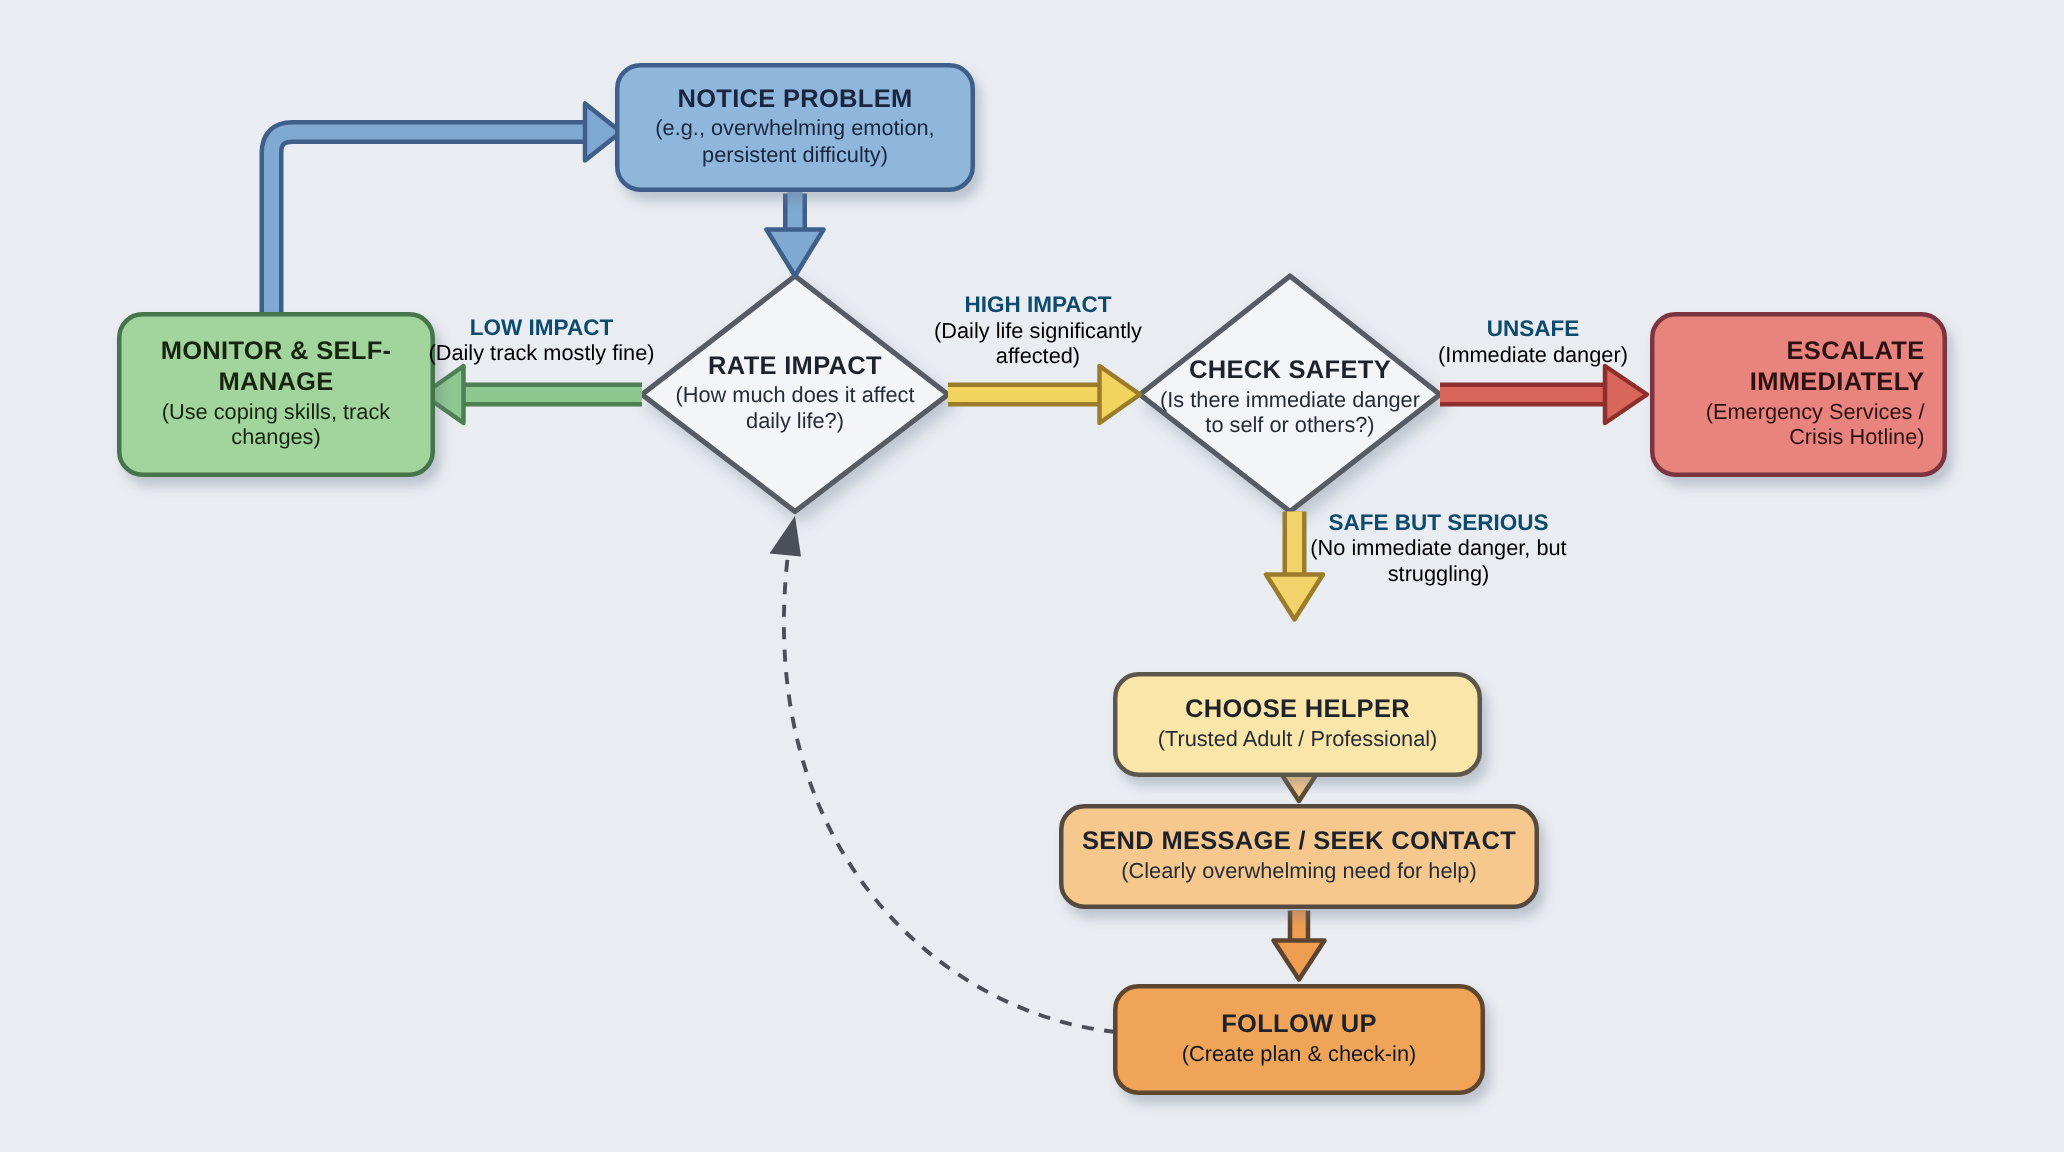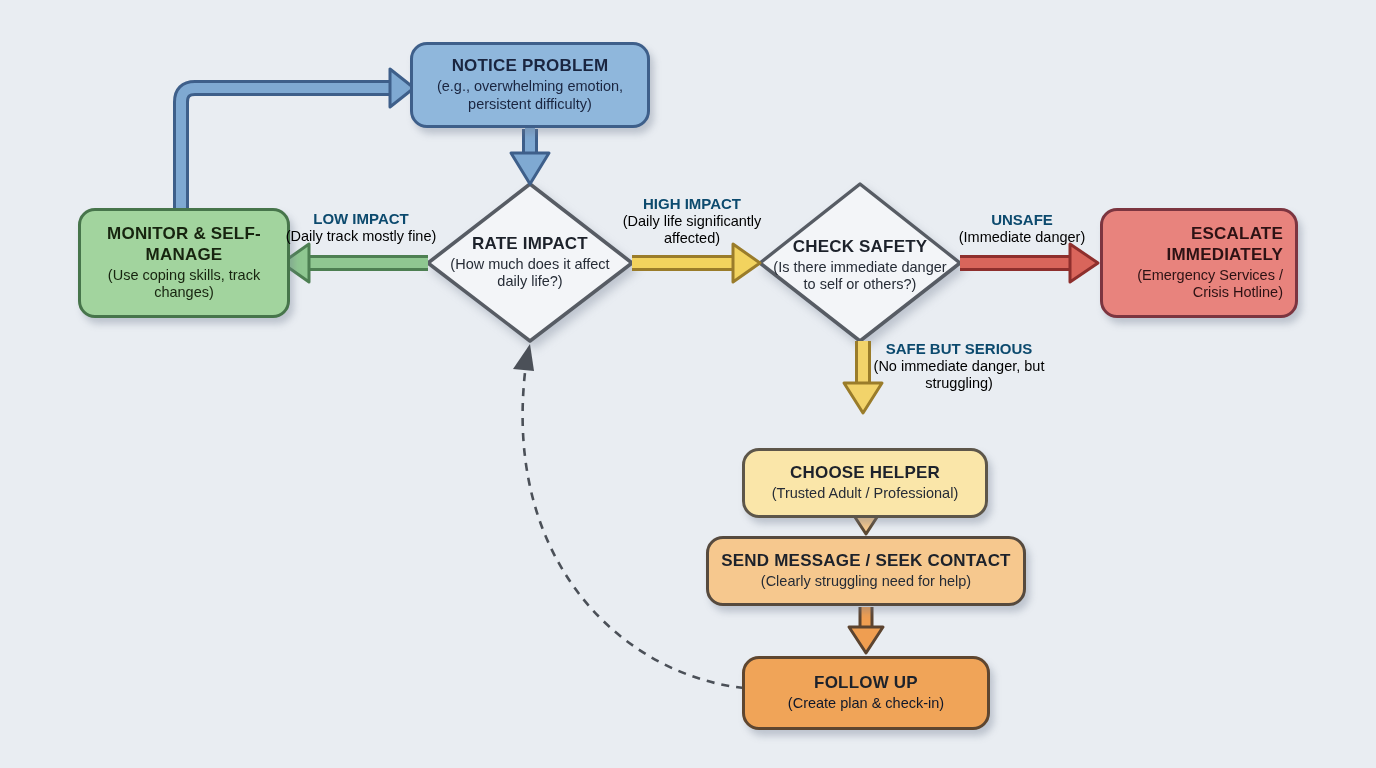--- a/index.html
+++ b/index.html
@@ -120,21 +120,21 @@
     <div class="node-sub">(Emergency Services / Crisis Hotline)</div>
   </div>
 
   <div class="node box-cream" style="left:742px;top:416px;width:246px;height:70px;margin-top:32px;">
     <div class="node-title">CHOOSE HELPER</div>
     <div class="node-sub">(Trusted Adult / Professional)</div>
   </div>
 
   <div class="node box-peach" style="left:706px;top:536px;width:320px;height:70px;">
     <div class="node-title">SEND MESSAGE / SEEK CONTACT</div>
-    <div class="node-sub">(Clearly struggling need for help)</div>
+    <div class="node-sub">(Clearly overwhelming need for help)</div>
   </div>
 
   <div class="node box-orange" style="left:742px;top:656px;width:248px;height:74px;">
     <div class="node-title">FOLLOW UP</div>
     <div class="node-sub">(Create plan &amp; check-in)</div>
   </div>
 
   <div class="diamond-text" style="left:437px;top:205px;width:186px;height:115px;">
     <div class="node-title">RATE IMPACT</div>
     <div class="node-sub">(How much does it affect daily life?)</div>

